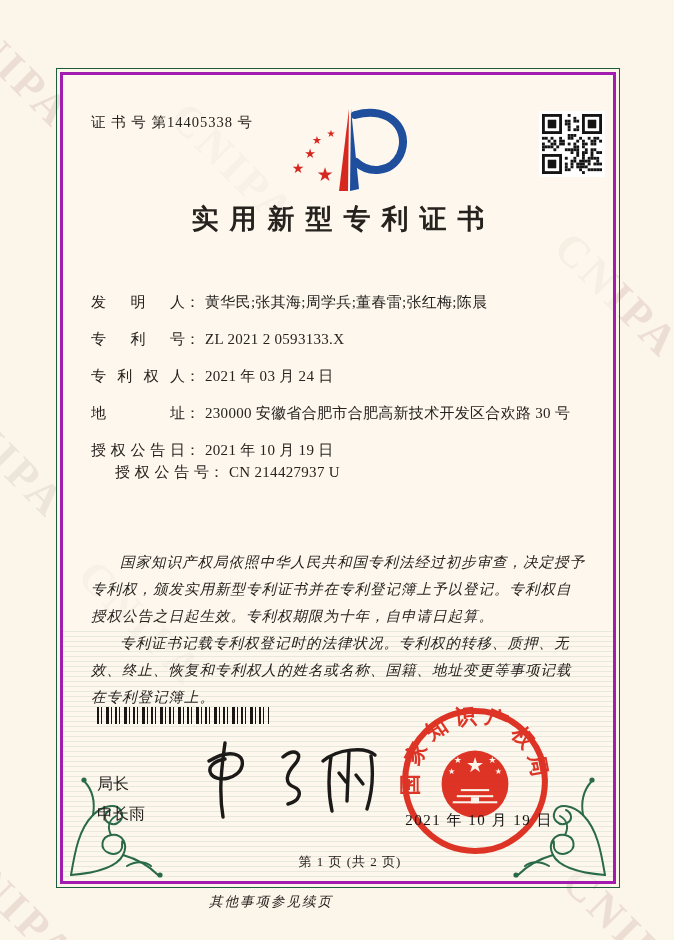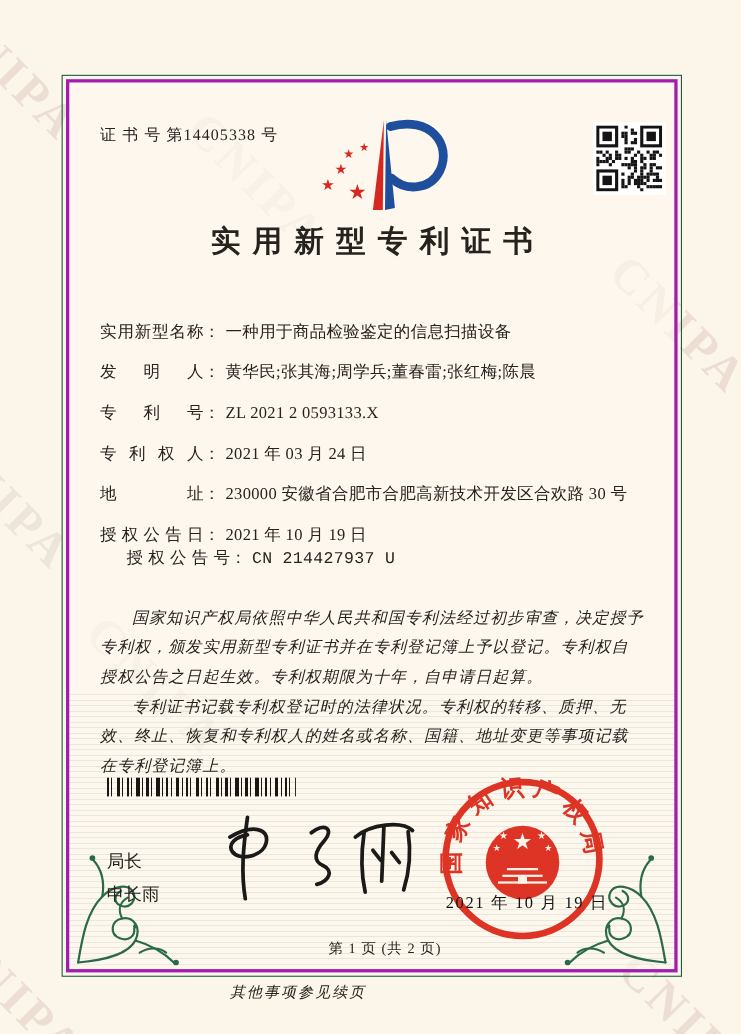--- a/index.html
+++ b/index.html
@@ -38,21 +38,21 @@
     position:absolute;left:0;top:126px;width:100%;text-align:center;
     font-size:27px;font-weight:bold;letter-spacing:11px;text-indent:11px;
   }
   
   .fields{position:absolute;left:28px;top:216px;width:494px;font-size:15px;}
   .row{margin-bottom:15px;line-height:22px;white-space:nowrap;}
   .flabel{display:inline-block;width:94px;text-align:justify;text-align-last:justify;vertical-align:top;}
   .colon{display:inline-block;vertical-align:top;}
   .fvalue{margin-left:5px;letter-spacing:0.3px;}
   .row.double{display:flex;flex-direction:column;}
-  .row.double .pair2{margin-left:24px;font-family:Liberation Mono, monospace;}
+  .row.double .pair2{margin-left:24px;}
   
   .paras{
     position:absolute;left:28px;top:474px;width:494px;
     font-size:14.5px;line-height:1.86;letter-spacing:1px;
     font-style:italic;
   }
   .paras p{margin:0;text-indent:2em;}
   
   .barcode{
     position:absolute;left:34px;top:632px;width:172px;height:17px;
@@ -261,23 +261,20 @@
         <rect x="45" y="47.5" width="2.5" height="2.5" fill="#141414"></rect>
         <rect x="47.5" y="47.5" width="2.5" height="2.5" fill="#141414"></rect>
         <rect x="50" y="47.5" width="2.5" height="2.5" fill="#141414"></rect>
         <rect x="35" y="50" width="2.5" height="2.5" fill="#141414"></rect>
       </svg>
 
     <div class="title">实用新型专利证书</div>
 
     <div class="fields">
       <div class="row">
-        <span class="flabel">实用新型名称</span><span class="colon">：</span><span class="fvalue">一种用于商品检验鉴定的信息扫描设备</span>
-      </div>
-      <div class="row">
         <span class="flabel">发明人</span><span class="colon">：</span><span class="fvalue">黄华民;张其海;周学兵;董春雷;张红梅;陈晨</span>
       </div>
       <div class="row">
         <span class="flabel">专利号</span><span class="colon">：</span><span class="fvalue">ZL 2021 2 0593133.X</span>
       </div>
       <div class="row">
         <span class="flabel">专利权人</span><span class="colon">：</span><span class="fvalue">2021 年 03 月 24 日</span>
       </div>
       <div class="row">
         <span class="flabel">地址</span><span class="colon">：</span><span class="fvalue">230000 安徽省合肥市合肥高新技术开发区合欢路 30 号</span>

